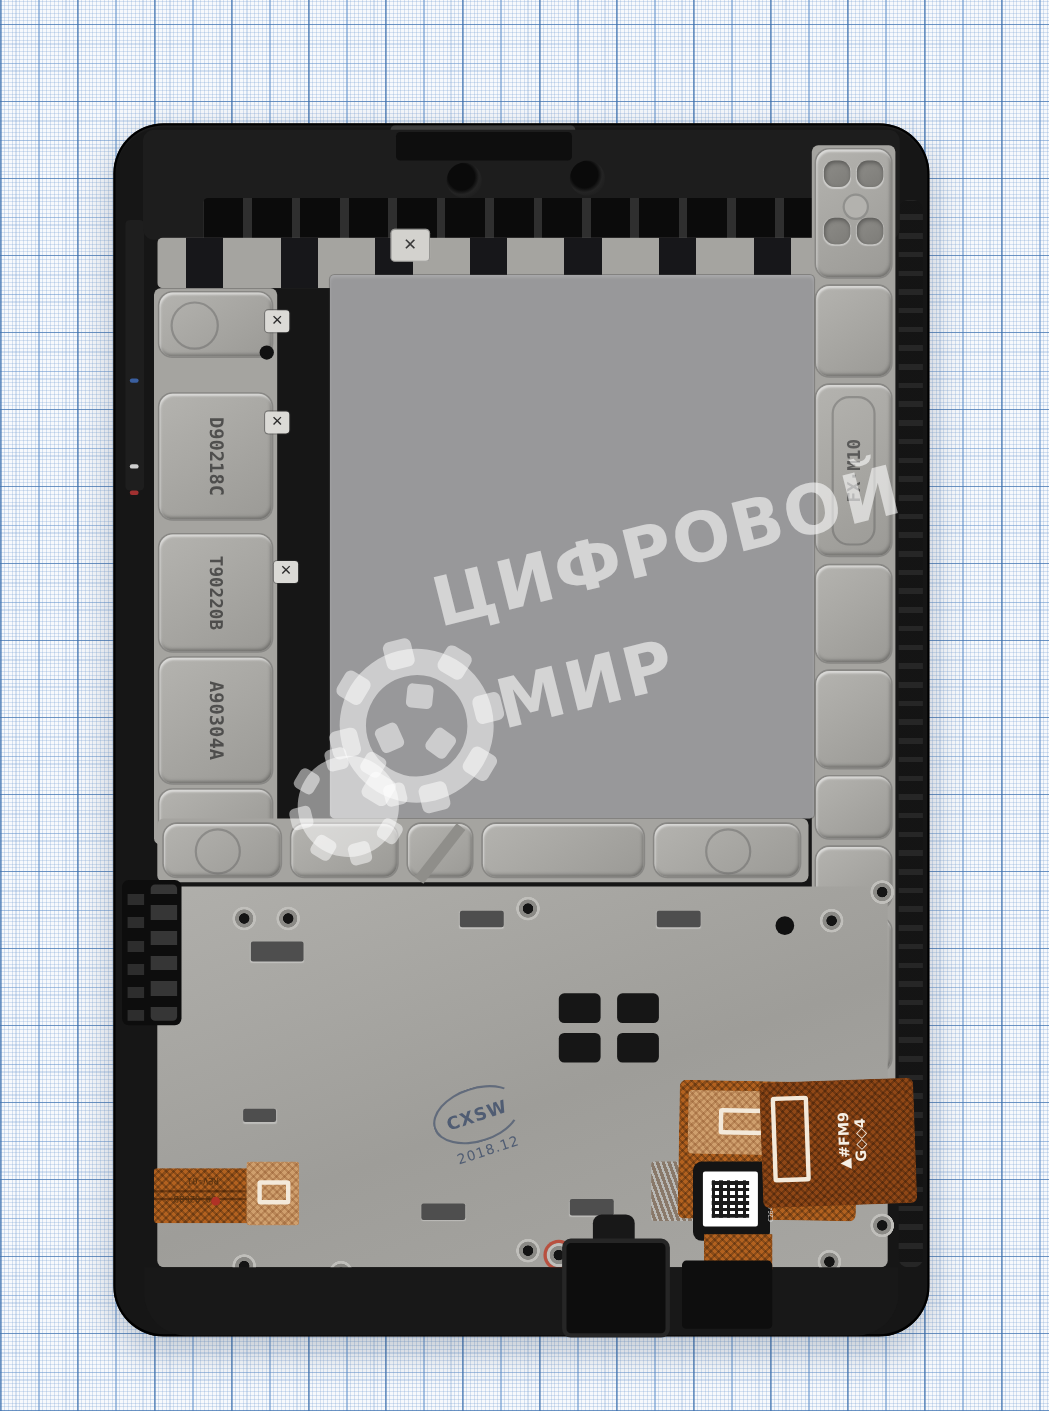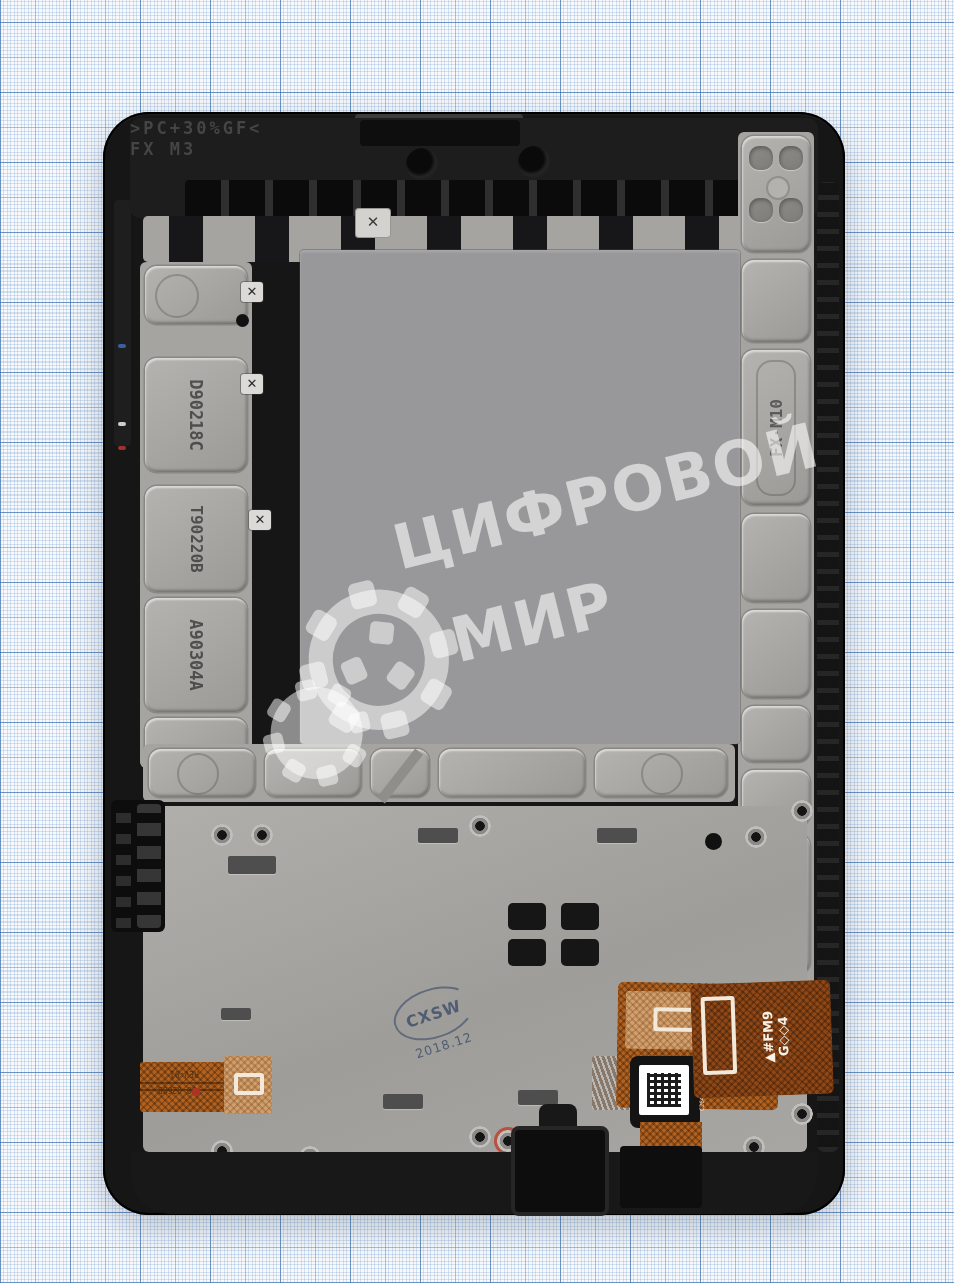--- a/index.html
+++ b/index.html
@@ -126,24 +126,20 @@
   <div class="abs top-notch"></div>
   <div class="abs ribs-right"></div>
   <div class="abs port-strip">
     <div class="abs speck" style="left:4px;top:144px;background:#3a5fa0;"></div>
     <div class="abs speck" style="left:4px;top:222px;background:#cfcfcf;"></div>
     <div class="abs speck" style="left:4px;top:246px;background:#a03030;"></div>
   </div>
 
   <div class="abs top-bar">
     <div class="abs top-inset"></div>
-    <div class="material">
-      <div>&gt;PC+30%GF&lt;</div>
-      <div>FX  M3</div>
-    </div>
     <div class="abs topcirc" style="left:276px;top:30px;"></div>
     <div class="abs topcirc" style="left:388px;top:28px;"></div>
     <div class="abs vents"></div>
   </div>
 
   <div class="abs ovals-rail"></div>
   <div class="abs clip" style="left:252px;top:96px;">
     <span>✕</span>
   </div>
 

